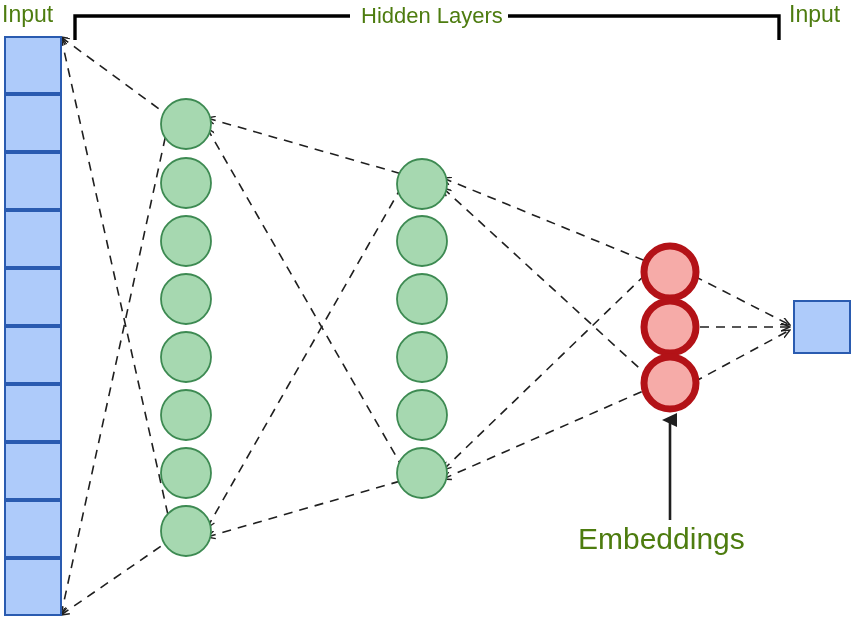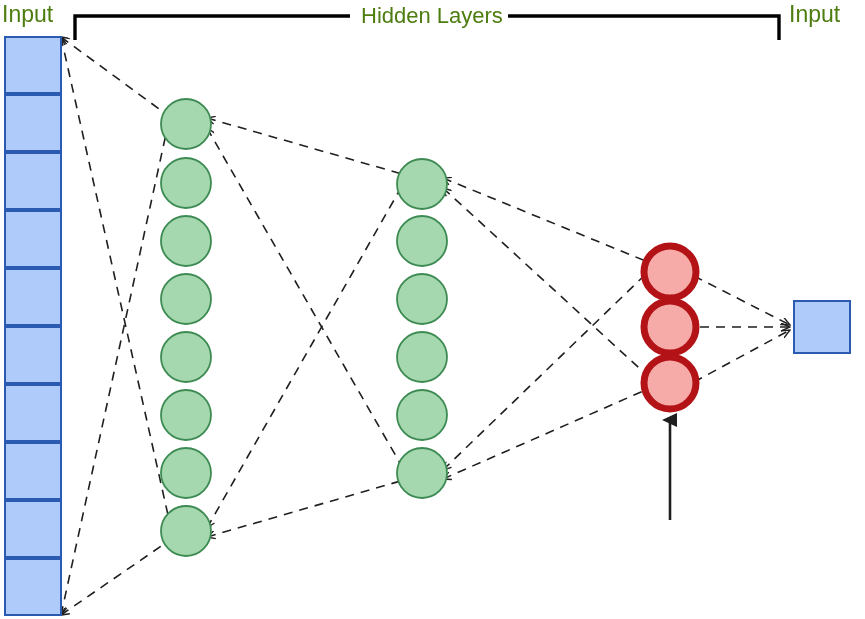--- a/index.html
+++ b/index.html
@@ -154,14 +154,15 @@
       <line x1="670" y1="520" x2="670" y2="420" stroke="#1f1f1f" stroke-width="2.6" marker-end="url(#arrow-solid)"></line>
     </g>
   </svg>
 
   <div class="label-text" id="label-input">Input</div>
 
   <div class="label-text" id="label-hidden">Hidden Layers</div>
 
   <div class="label-text" id="label-output">Input</div>
 
+  <div class="label-text" id="label-embeddings">Embeddings</div>
 
 </div>
 
 </body></html>

